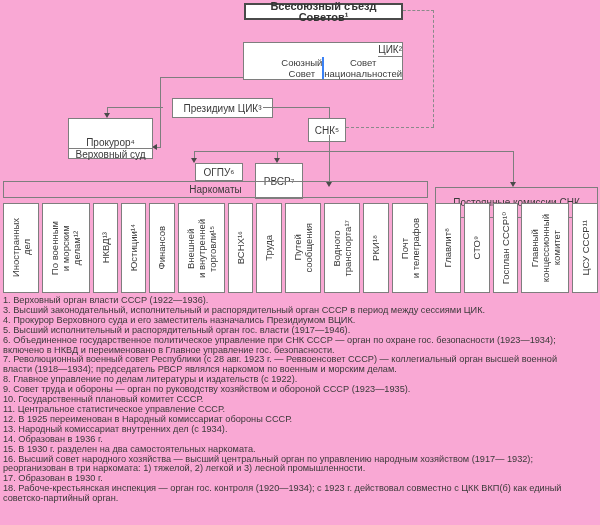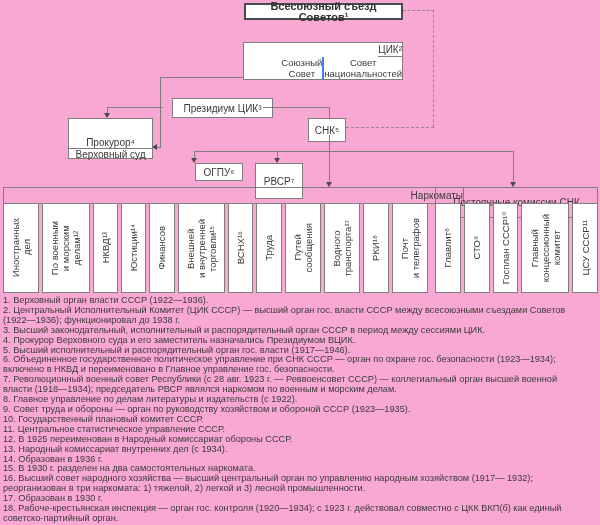--- a/index.html
+++ b/index.html
@@ -108,21 +108,21 @@
   <div class="vline" style="left:513px; top:151px; height:31px;"></div>
   <div class="arr-d" style="left:510px; top:182px;"></div>
 
   <div class="box" style="left:171px; top:163px; width:48px; height:18px;margin-left:24px;">
     <span>ОГПУ⁶</span>
   </div>
   <div class="box" style="left:255px; top:163px; width:48px; height:36px;text-align:right;">
     <span>РВСР⁷</span>
   </div>
 
-  <div class="group-head" style="left:3px; top:187px; width:461px; height:17px;justify-content:flex-end;">
+  <div class="group-head" style="left:3px; top:181px; width:425px; height:17px;">
     <span>Наркоматы</span>
   </div>
   <div class="vrow" style="left:3px; top:203px; width:425px; height:90px;">
       <div class="vcol">
         <span class="vtext">Иностранных
 дел</span>
       </div>
       <div class="vcol">
         <span class="vtext">По военным
 и морским
@@ -183,21 +183,20 @@
 концессионный
 комитет</span>
       </div>
       <div class="vcol">
         <span class="vtext">ЦСУ СССР¹¹</span>
       </div>
     </div>
 
   <div class="footnotes">
       <div class="footnote">1. Верховный орган власти СССР (1922—1936).</div>
-      <div class="footnote">2. Центральный Исполнительный Комитет (ЦИК СССР) — высший орган гос. власти СССР между всесоюзными съездами Советов (1922—1936); функционировал до 1938 г.</div>
       <div class="footnote">3. Высший законодательный, исполнительный и распорядительный орган СССР в период между сессиями ЦИК.</div>
       <div class="footnote">4. Прокурор Верховного суда и его заместитель назначались Президиумом ВЦИК.</div>
       <div class="footnote">5. Высший исполнительный и распорядительный орган гос. власти (1917—1946).</div>
       <div class="footnote">6. Объединенное государственное политическое управление при СНК СССР — орган по охране гос. безопасности (1923—1934); включено в НКВД и переименовано в Главное управление гос. безопасности.</div>
       <div class="footnote">7. Революционный военный совет Республики (с 28 авг. 1923 г. — Реввоенсовет СССР) — коллегиальный орган высшей военной власти (1918—1934); председатель РВСР являлся наркомом по военным и морским делам.</div>
       <div class="footnote">8. Главное управление по делам литературы и издательств (с 1922).</div>
       <div class="footnote">9. Совет труда и обороны — орган по руководству хозяйством и обороной СССР (1923—1935).</div>
       <div class="footnote">10. Государственный плановый комитет СССР.</div>
       <div class="footnote">11. Центральное статистическое управление СССР.</div>
       <div class="footnote">12. В 1925 переименован в Народный комиссариат обороны СССР.</div>

